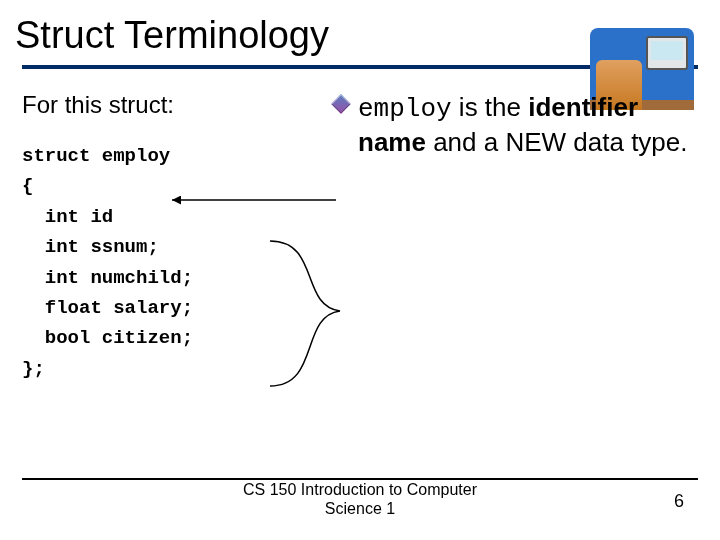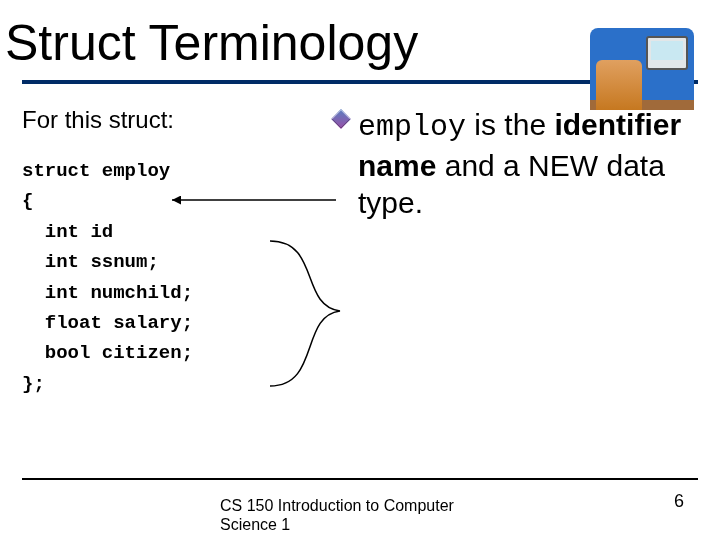--- a/index.html
+++ b/index.html
@@ -6,23 +6,23 @@
   body {
     width: 720px;
     height: 540px;
     background: #fff;
     font-family: Arial, Helvetica, sans-serif;
     color: #000;
     position: relative;
     overflow: hidden;
   }
   .slide-title {
-    font-size: 50px;
+    font-size: 38px;
     font-weight: 400;
-    padding: 14px 0 8px 5px;
+    padding: 14px 0 8px 15px;
   }
   .title-rule {
     margin: 0 22px 0 22px;
     height: 4px;
     background: #002b66;
   }
   .illustration {
     position: absolute;
     top: 28px;
     right: 26px;
@@ -75,21 +75,21 @@
     font-family: "Courier New", monospace;
     font-size: 19px;
     font-weight: bold;
     line-height: 1.6;
     white-space: pre;
   }
   .bullet-item {
     display: flex;
     align-items: flex-start;
     margin-bottom: 26px;
-    font-size: 30px;
+    font-size: 26px;
     line-height: 1.25;
     justify-content: space-between;
   }
   .diamond-bullet {
     flex-shrink: 0;
     width: 14px; height: 14px;
     margin: 6px 10px 0 2px;
     transform: rotate(45deg);
     background: linear-gradient(135deg, #5a7fbf, #9a4fa8);
     box-shadow: inset -1px -1px 0 rgba(0,0,0,0.3), inset 1px 1px 0 rgba(255,255,255,0.5);
@@ -102,25 +102,25 @@
   }
   .footer-rule {
     position: absolute;
     left: 22px; right: 22px;
     bottom: 60px;
     height: 2px;
     background: #000;
   }
   .footer-text {
     position: absolute;
-    bottom: 6px;
+    bottom: 22px;
     left: 50%;
     transform: translateX(-50%);
     width: 280px;
-    text-align: left;
+    text-align: center;
     font-size: 16px;
     line-height: 1.2;
   }
   .page-num {
     position: absolute;
     bottom: 28px;
     right: 36px;
     font-size: 18px;
   }
 </style>

